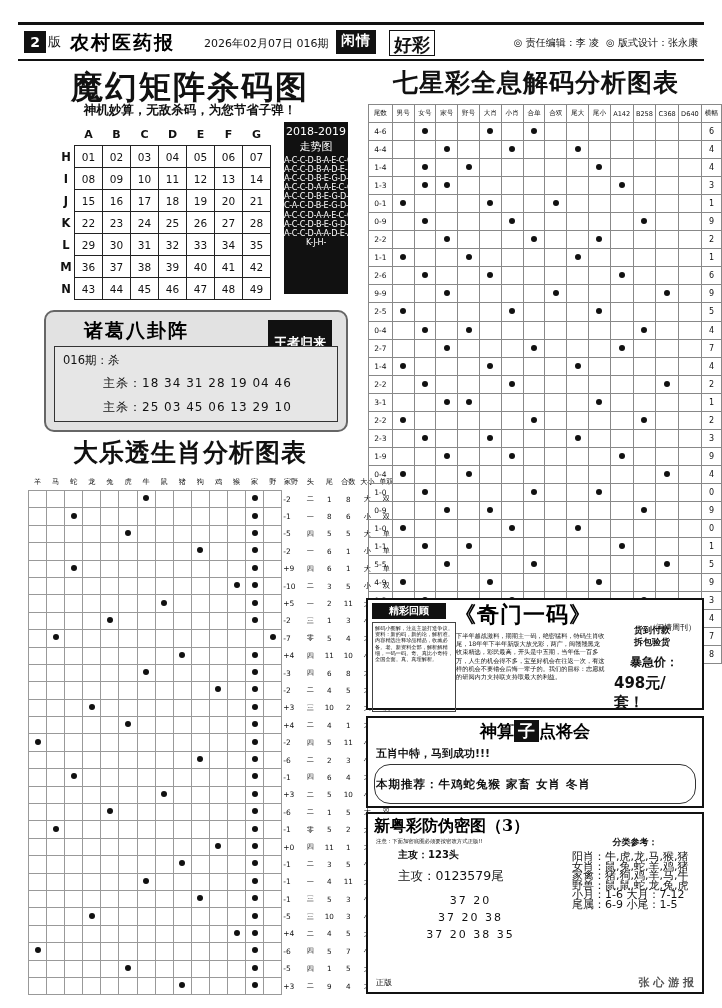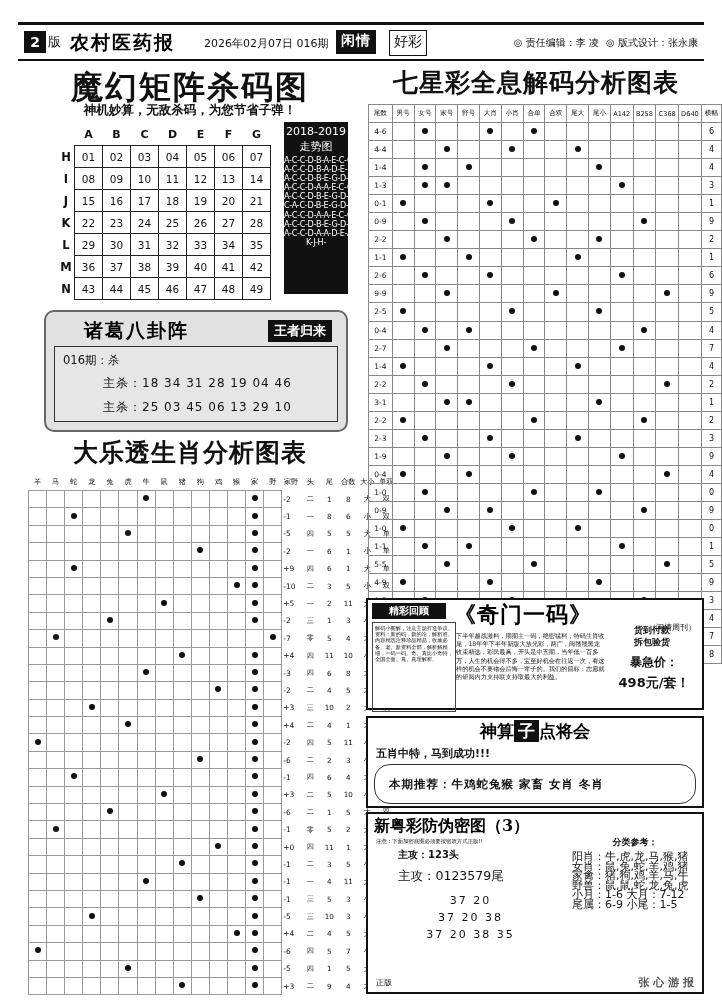--- a/index.html
+++ b/index.html
@@ -6,21 +6,21 @@
   body{font-family:"DejaVu Sans","Liberation Sans",sans-serif;}
   #page{position:relative;width:722px;height:1008px;background:#ffffff;overflow:hidden;}
 
   
   .masthead{position:absolute;left:18px;top:22px;width:686px;height:34px;border-top:3px solid #111;border-bottom:2px solid #111;background:#fff;}
   .mh-badge{position:absolute;left:6px;top:6px;width:22px;height:22px;background:#111;color:#fff;font-size:14px;font-weight:bold;text-align:center;line-height:22px;}
   .mh-ban{position:absolute;left:30px;top:8px;font-size:13px;color:#111;}
   .mh-title{position:absolute;left:52px;top:5px;font-size:19px;font-weight:bold;letter-spacing:2px;font-family:"DejaVu Serif","Liberation Serif",serif;}
   .mh-date{position:absolute;left:186px;top:11px;font-size:11px;color:#111;}
   .mh-box{position:absolute;left:318px;top:5px;height:22px;background:#111;color:#fff;font-size:14px;font-weight:bold;padding:2px 5px 0 5px;letter-spacing:1px;}
-  .mh-box2{position:absolute;left:371px;top:5px;height:22px;color:#111;font-size:14px;font-weight:normal;padding:2px 4px 0 4px;border:1px solid #111;}
+  .mh-box2{position:absolute;left:371px;top:5px;height:22px;color:#111;font-size:18px;font-weight:bold;padding:2px 4px 0 4px;border:1px solid #111;}
   .mh-right{position:absolute;right:6px;top:11px;font-size:10px;color:#111;}
   .mh-right span{margin-left:4px;}
 
   
   .sec-title{font-family:"DejaVu Serif","Liberation Serif",serif;font-weight:bold;color:#111;}
   .blk{position:absolute;box-sizing:border-box;}
 
   
   #mohuan-title{left:40px;top:66px;width:300px;font-size:32px;text-align:center;letter-spacing:2px;}
   #mohuan-sub{position:absolute;left:30px;top:102px;width:320px;text-align:center;font-size:12.5px;font-weight:bold;color:#111;}
@@ -33,21 +33,21 @@
   #wmk{position:absolute;left:72px;top:150px;font-size:74px;color:#d9d9d9;font-weight:bold;font-family:"DejaVu Serif","Liberation Serif",serif;z-index:0;}
   #grid-wrap table{position:relative;z-index:2;}
 
   #trend{position:absolute;left:284px;top:122px;width:64px;height:172px;background:#111;color:#fff;}
   #trend .ty{text-align:center;font-size:11px;padding-top:3px;letter-spacing:0;}
   #trend .tz{text-align:center;font-size:11px;padding-top:1px;padding-bottom:2px;}
   #trend .tl{font-size:8.1px;line-height:9.1px;text-align:center;letter-spacing:-0.3px;white-space:nowrap;}
 
   #zhuge{position:absolute;left:44px;top:310px;width:300px;height:118px;border:2px solid #666;border-radius:10px;background:#e2e2e2;}
   #zhuge .zt{position:absolute;left:38px;top:6px;font-size:19px;font-weight:bold;font-family:"DejaVu Serif","Liberation Serif",serif;letter-spacing:2px;}
-  #zhuge .zk{position:absolute;right:14px;top:8px;background:#111;color:#fff;font-size:13px;font-weight:bold;padding:2px 6px;}
+  #zhuge .zk{position:absolute;right:14px;top:8px;background:#111;color:#fff;font-size:13px;font-weight:bold;padding:14px 6px;}
   #zhuge .zbox{position:absolute;left:8px;top:34px;right:8px;bottom:8px;border:1px solid #333;background:#e6e6e6;}
   #zhuge .zl1{position:absolute;left:8px;top:6px;font-size:11.5px;color:#111;}
   #zhuge .zl2{position:absolute;left:48px;top:28px;font-size:12px;color:#111;letter-spacing:1px;}
   #zhuge .zl3{position:absolute;left:48px;top:52px;font-size:12px;color:#111;letter-spacing:1px;}
 
   #dalet-title{left:30px;top:436px;width:320px;font-size:25px;text-align:center;letter-spacing:1px;}
 
   #zodiac{position:absolute;left:28px;top:474px;}
   table.ztbl{border-collapse:collapse;}
   table.ztbl td{border:1px solid #999;width:15.1px;height:14.4px;font-size:7px;text-align:center;color:#111;}
@@ -69,29 +69,29 @@
 
   
   .adbox{position:absolute;border:2px solid #111;background:#fff;box-sizing:border-box;}
   #ad1{left:366px;top:598px;width:338px;height:112px;}
   #ad1 .a1l{position:absolute;left:4px;top:3px;width:74px;height:16px;background:#111;color:#fff;font-size:10px;text-align:center;line-height:16px;font-weight:bold;}
   #ad1 .a1t{position:absolute;left:86px;top:0px;font-size:22px;font-weight:bold;font-family:"DejaVu Serif","Liberation Serif",serif;letter-spacing:1px;}
   #ad1 .a1r{position:absolute;right:6px;top:22px;font-size:8px;color:#111;}
   #ad1 .a1box{position:absolute;left:4px;top:22px;width:78px;height:84px;border:1px solid #444;font-size:5.2px;line-height:6.2px;padding:2px;color:#111;overflow:hidden;}
   #ad1 .a1mid{position:absolute;left:88px;top:32px;width:150px;font-size:6.2px;line-height:8.2px;color:#111;}
   #ad1 .a1pr{position:absolute;right:8px;top:54px;width:80px;text-align:center;font-size:12px;font-weight:bold;color:#111;}
-  #ad1 .a1pr2{position:absolute;right:8px;top:74px;width:80px;text-align:center;font-size:13px;font-weight:bold;color:#111;}
+  #ad1 .a1pr2{position:absolute;right:8px;top:74px;width:80px;text-align:left;font-size:15px;font-weight:bold;color:#111;}
   #ad1 .a1pay{position:absolute;right:8px;top:24px;width:84px;text-align:center;font-size:9px;font-weight:bold;line-height:12px;color:#111;}
 
   #ad2{left:366px;top:716px;width:338px;height:92px;border:2px solid #111;}
   #ad2 .a2t{position:absolute;left:50%;transform:translateX(-50%);top:2px;font-size:17px;font-weight:bold;font-family:"DejaVu Serif","Liberation Serif",serif;}
   #ad2 .a2t .w{background:#111;color:#fff;padding:1px 4px;}
   #ad2 .a2l1{position:absolute;left:8px;top:28px;font-size:11px;font-weight:bold;color:#111;}
   #ad2 .a2box{position:absolute;left:6px;top:46px;right:6px;height:38px;border:1px solid #333;border-radius:16px;}
-  #ad2 .a2l2{position:absolute;left:14px;top:12px;font-size:11.5px;font-weight:bold;color:#111;letter-spacing:1px;}
+  #ad2 .a2l2{position:absolute;left:1px;top:12px;font-size:11.5px;font-weight:bold;color:#111;letter-spacing:1px;}
 
   #ad3{left:366px;top:812px;width:338px;height:182px;border:2px solid #111;}
   #ad3 .a3t{position:absolute;left:6px;top:2px;font-size:16px;font-weight:bold;font-family:"DejaVu Serif","Liberation Serif",serif;}
   #ad3 .a3n{position:absolute;left:8px;top:24px;width:150px;font-size:5.4px;line-height:6.6px;color:#111;}
   #ad3 .a3m1{position:absolute;left:30px;top:34px;font-size:10px;font-weight:bold;color:#111;}
   #ad3 .a3m2{position:absolute;left:30px;top:54px;font-size:12.5px;font-weight:normal;color:#111;}
   #ad3 .a3nums{position:absolute;left:0;top:78px;width:205px;text-align:center;font-size:11px;line-height:17px;color:#111;letter-spacing:2px;}
   #ad3 .a3cat{position:absolute;right:6px;top:22px;width:122px;font-size:9px;font-weight:bold;text-align:center;color:#111;}
   #ad3 .a3list{position:absolute;right:4px;top:38px;width:126px;font-size:11px;line-height:9.6px;color:#111;}
   #ad3 .a3zz{position:absolute;left:8px;bottom:4px;font-size:8px;color:#111;}

